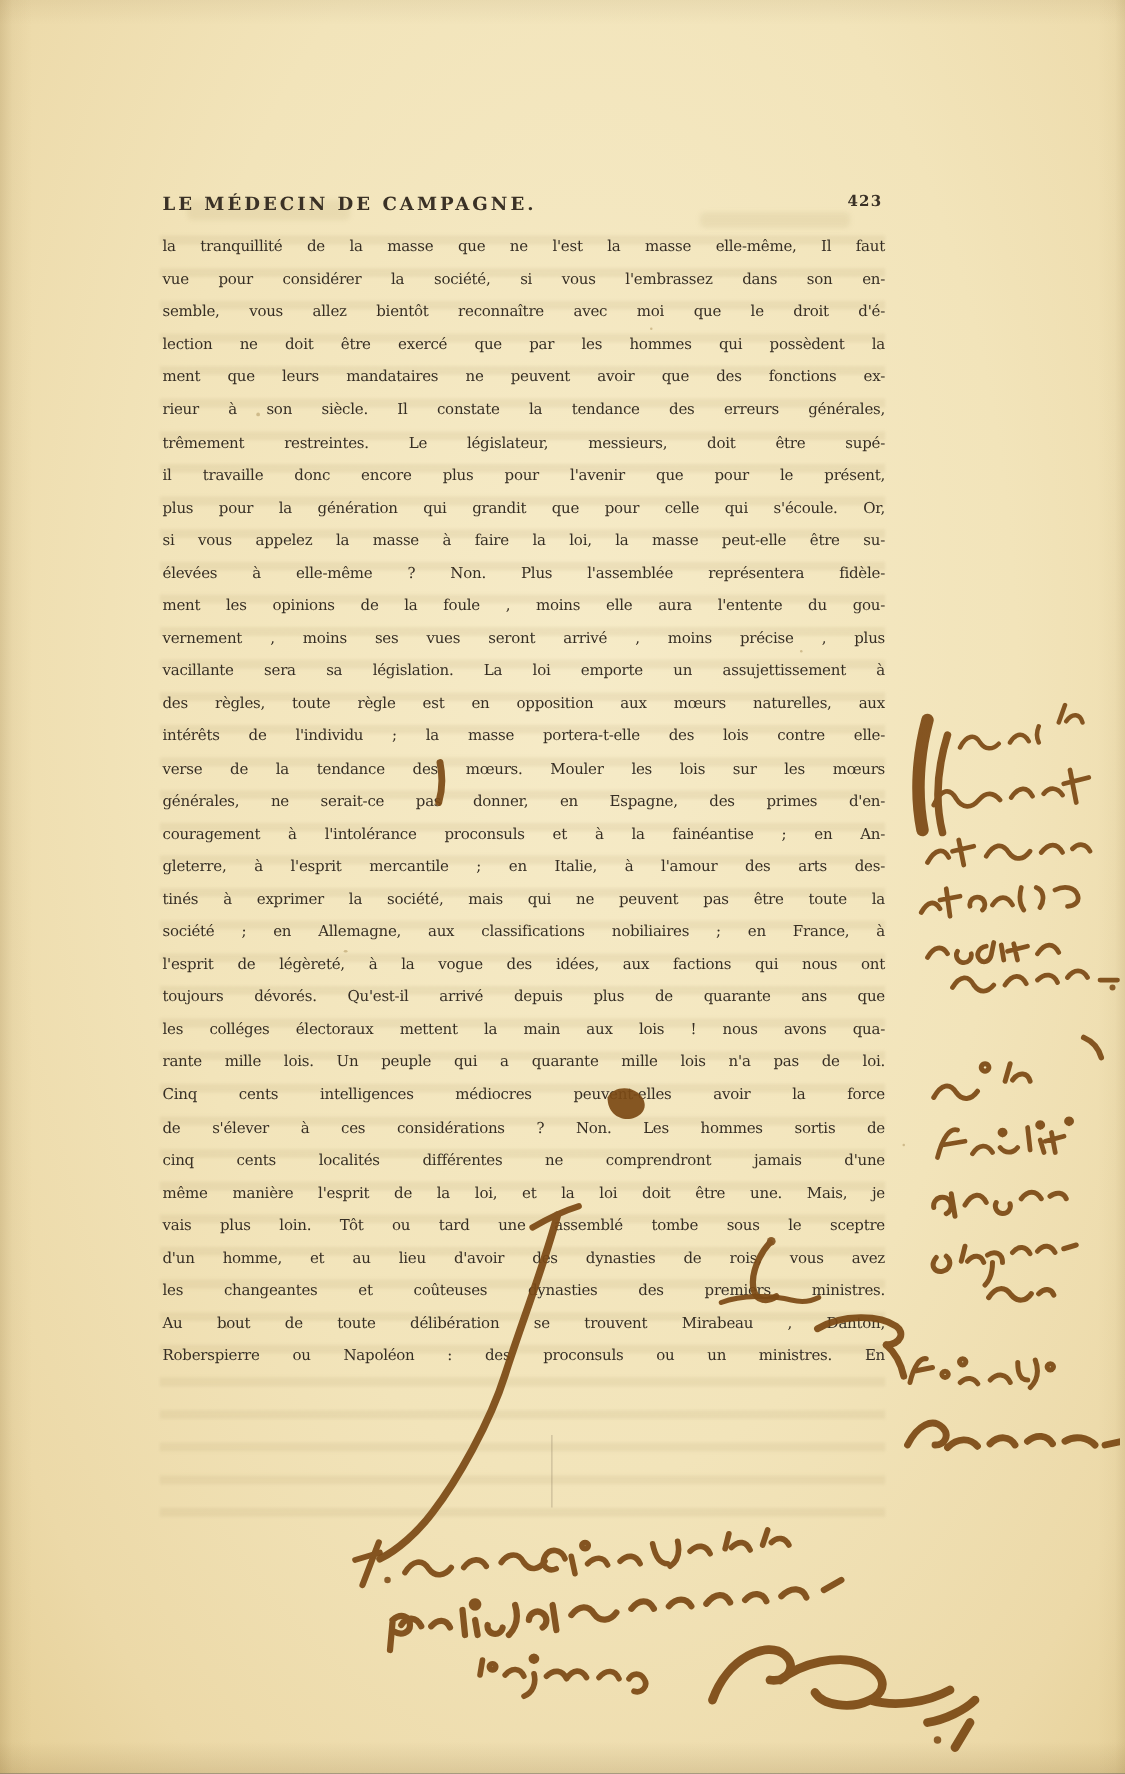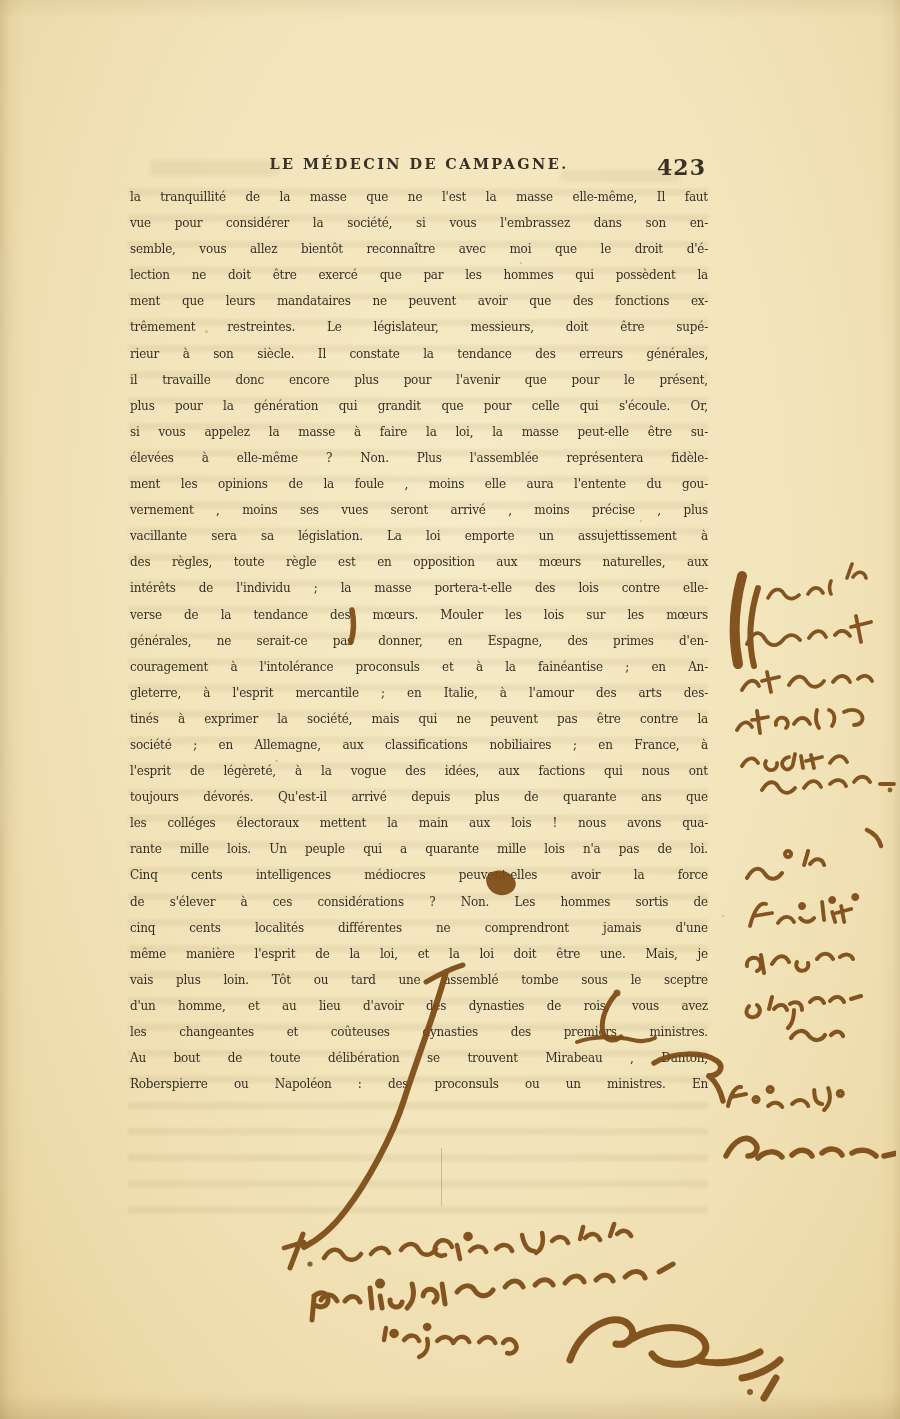--- a/index.html
+++ b/index.html
@@ -21,25 +21,25 @@
       rgba(172,150,100,.13) 13px, rgba(172,150,100,.13) 19px,
       rgba(0,0,0,0) 20px, rgba(0,0,0,0) 26.1px);
     filter:blur(1.2px);
   }
   .smudge{position:absolute;background:rgba(150,125,70,.10);filter:blur(2px);border-radius:4px;}
   .speck{position:absolute;border-radius:50%;background:rgba(150,118,58,.38);}
   .scanline{position:absolute;width:1px;background:rgba(100,90,70,.28);}
 
   .header{position:absolute;left:130px;top:155px;width:578px;height:22px;color:#3a3126;}
   .header .title{
-    position:absolute;left:0;right:0;text-align:center;
+    position:absolute;left:0;right:0;
     font-size:14.5px;font-weight:bold;letter-spacing:2.4px;white-space:nowrap;
   }
   .header .pageno{
-    position:absolute;right:2px;top:-1px;font-size:22px;font-weight:bold;letter-spacing:1px;
+    position:absolute;right:2px;top:-1px;font-size:12px;font-weight:bold;letter-spacing:1px;
   }
 
   .textblock{
     position:absolute;left:130px;top:184px;width:578px;
     color:#362e24;font-size:12px;line-height:26.1px;letter-spacing:-0.2px;
   }
   .tline{text-align:justify;text-align-last:justify;}
 
   .annot{position:absolute;}
   .annot svg{display:block;}
@@ -67,36 +67,36 @@
     <div class="title">LE MÉDECIN DE CAMPAGNE.</div>
     <div class="pageno">423</div>
   </div>
 
   <div class="textblock">
       <div class="tline">la tranquillité de la masse que ne l'est la masse elle-même, Il faut</div>
       <div class="tline">vue pour  considérer la  société, si vous l'embrassez  dans son en-</div>
       <div class="tline">semble, vous allez bientôt reconnaître avec moi que le droit d'é-</div>
       <div class="tline">lection  ne doit être  exercé  que  par les hommes  qui possèdent la</div>
       <div class="tline">ment que leurs mandataires ne peuvent avoir que des fonctions ex-</div>
+      <div class="tline">rieur à  son siècle.  Il constate  la tendance  des  erreurs générales,</div>
       <div class="tline">trêmement  restreintes. Le législateur, messieurs,  doit  être supé-</div>
-      <div class="tline">rieur à  son siècle.  Il constate  la tendance  des  erreurs générales,</div>
       <div class="tline">il  travaille  donc  encore  plus  pour  l'avenir  que  pour  le  présent,</div>
       <div class="tline">plus pour  la génération qui grandit que pour celle qui s'écoule. Or,</div>
       <div class="tline">si  vous appelez  la masse  à  faire la  loi, la  masse peut-elle être  su-</div>
       <div class="tline">élevées à  elle-même ? Non.  Plus l'assemblée  représentera fidèle-</div>
       <div class="tline">ment  les opinions de  la  foule ,  moins  elle aura  l'entente  du gou-</div>
       <div class="tline">vernement ,  moins  ses  vues seront  arrivé ,  moins  précise ,  plus</div>
       <div class="tline">vacillante sera sa législation. La loi  emporte  un assujettissement  à</div>
       <div class="tline">des règles, toute règle est en  opposition  aux mœurs naturelles, aux</div>
       <div class="tline">intérêts de  l'individu ;  la  masse portera-t-elle  des lois contre elle-</div>
       <div class="tline">verse de  la  tendance  des mœurs. Mouler  les  lois  sur  les  mœurs</div>
       <div class="tline">générales,  ne  serait-ce pas  donner,  en  Espagne,  des primes d'en-</div>
       <div class="tline">couragement  à  l'intolérance  proconsuls et  à  la  fainéantise ;  en  An-</div>
       <div class="tline">gleterre, à  l'esprit mercantile ;  en Italie,  à  l'amour  des  arts  des-</div>
-      <div class="tline">tinés  à  exprimer  la  société,  mais  qui  ne peuvent  pas être contre  la</div>
+      <div class="tline">tinés  à  exprimer  la  société,  mais  qui  ne peuvent  pas être toute  la</div>
       <div class="tline">société ;  en  Allemagne, aux classifications  nobiliaires ;  en  France,  à</div>
       <div class="tline">l'esprit  de  légèreté,  à  la  vogue  des  idées,  aux  factions  qui  nous  ont</div>
       <div class="tline">toujours  dévorés.  Qu'est-il  arrivé  depuis  plus  de  quarante  ans  que</div>
       <div class="tline">les  colléges  électoraux  mettent  la  main  aux  lois !  nous  avons  qua-</div>
       <div class="tline">rante  mille  lois.  Un  peuple  qui  a  quarante  mille  lois  n'a  pas  de  loi.</div>
       <div class="tline">Cinq  cents  intelligences  médiocres  peuvent-elles  avoir  la  force</div>
       <div class="tline">de  s'élever  à  ces  considérations ?  Non.  Les  hommes  sortis  de</div>
       <div class="tline">cinq  cents  localités  différentes  ne  comprendront  jamais  d'une</div>
       <div class="tline">même  manière  l'esprit  de  la  loi,  et  la  loi  doit  être  une.  Mais,  je</div>
       <div class="tline">vais  plus  loin.  Tôt  ou  tard  une  assemblé  tombe  sous  le  sceptre</div>

